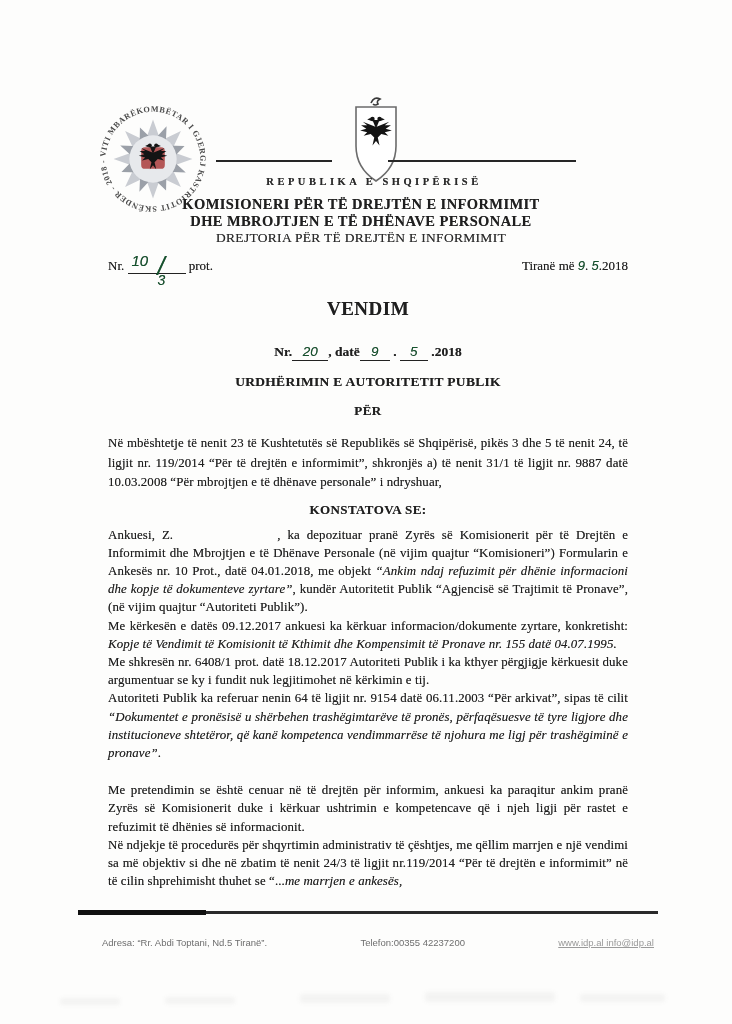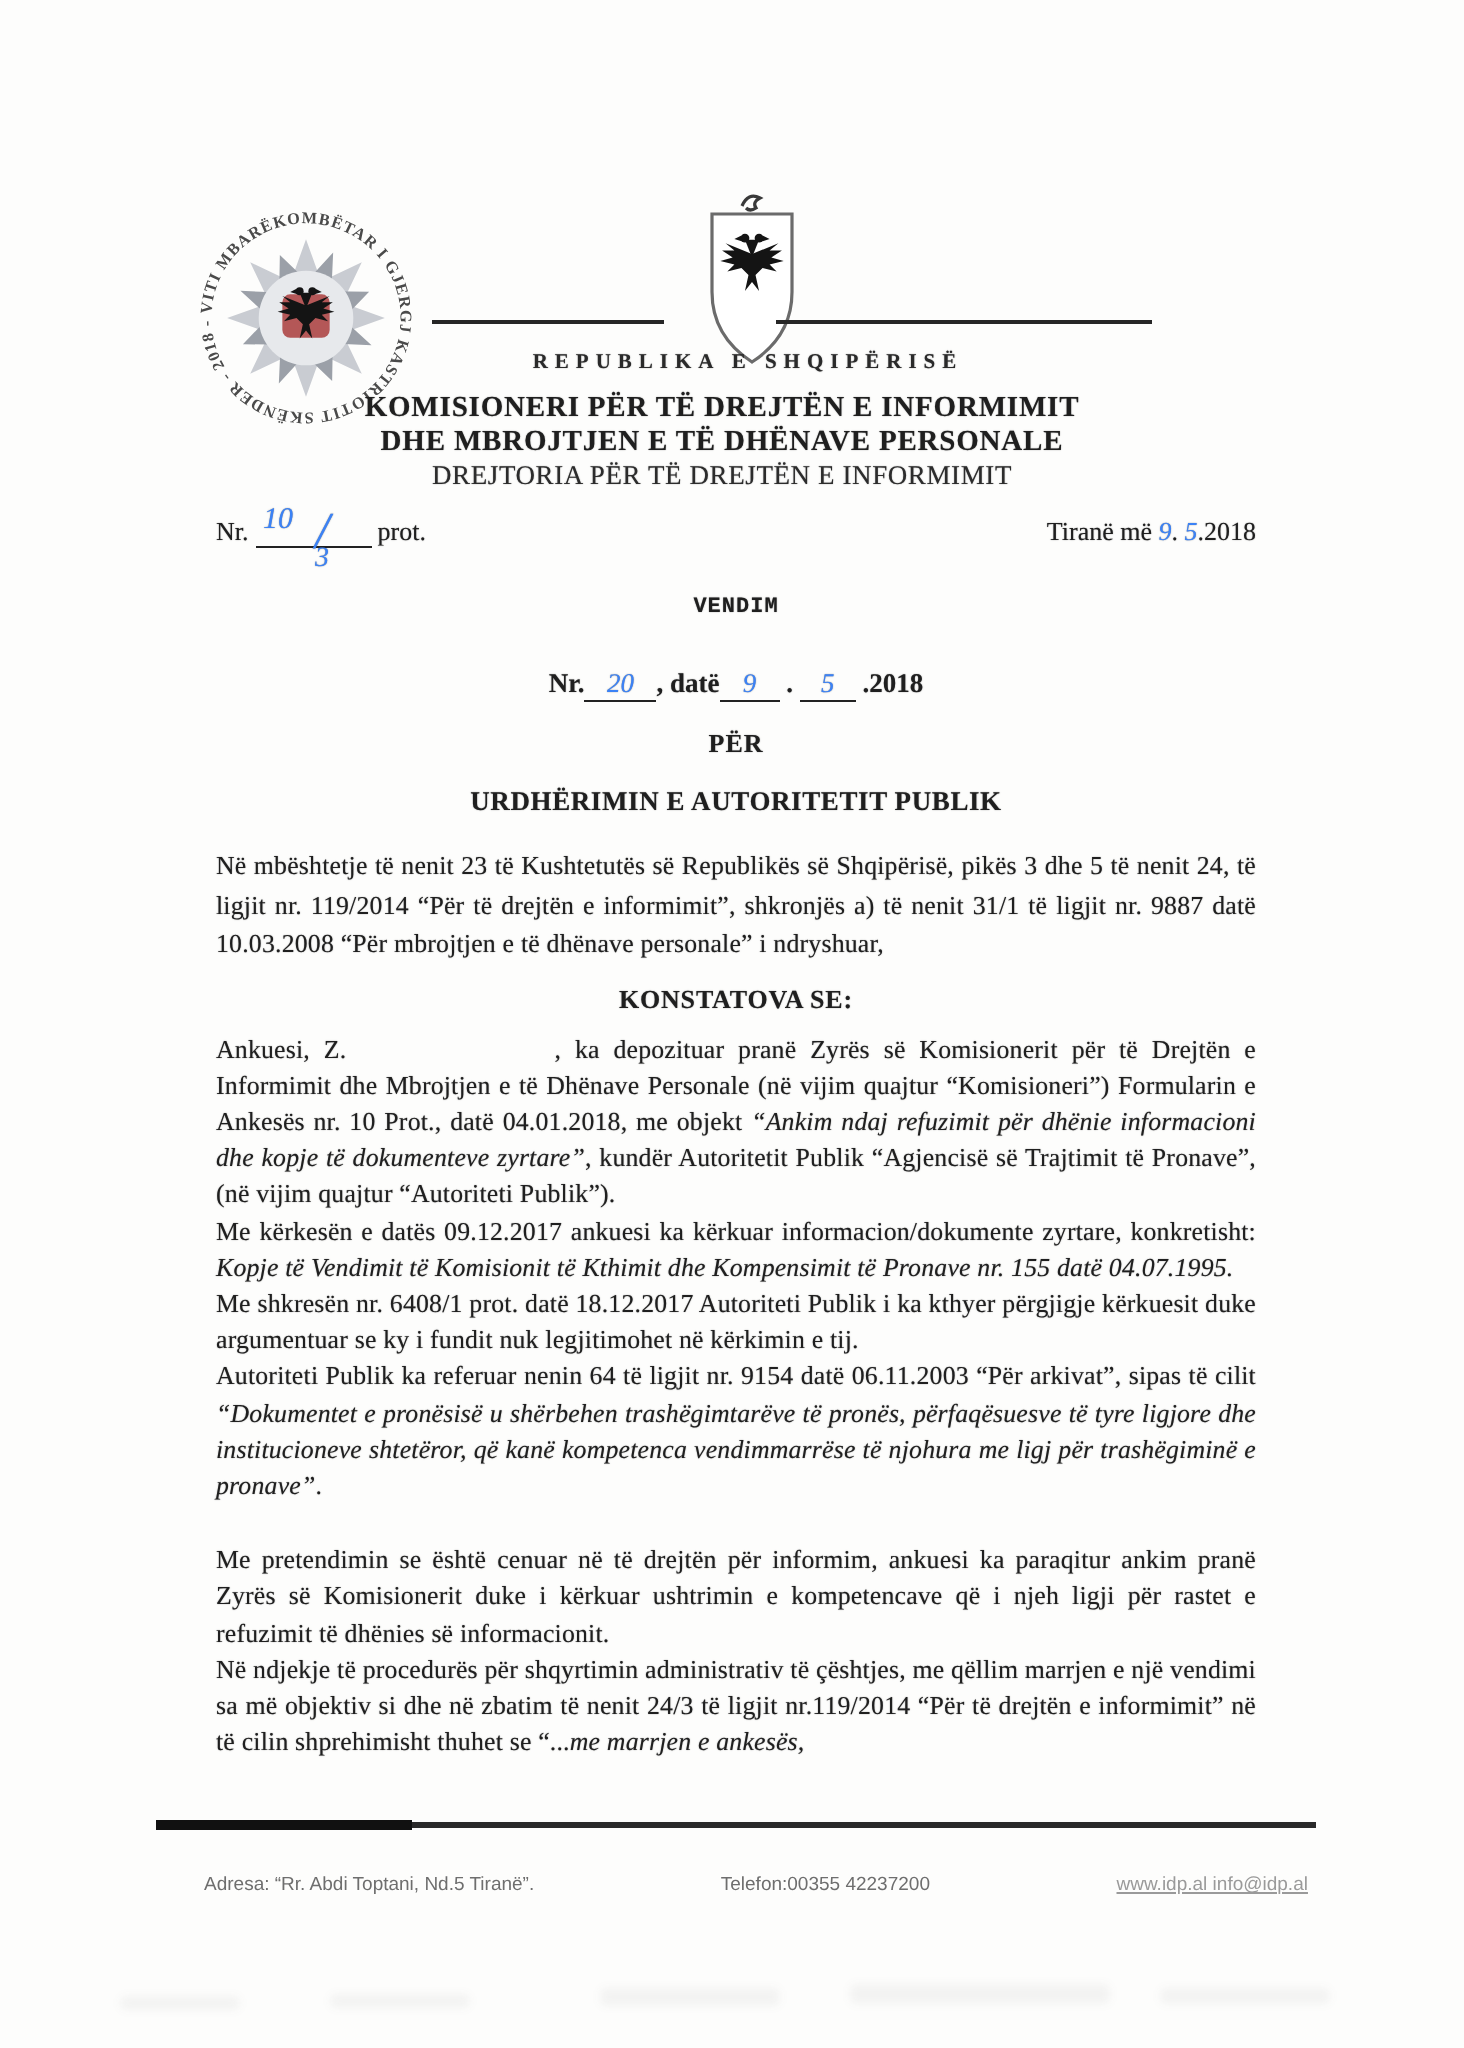--- a/index.html
+++ b/index.html
@@ -13,28 +13,28 @@
   #hline-right{left:388px;top:160px;width:188px;}
   #republika{position:absolute;left:0;top:176px;width:748px;text-align:center;
              font-size:10.5px;font-weight:bold;letter-spacing:3.5px;color:#2a2a2a;}
   #org1{position:absolute;left:0;top:196px;width:722px;text-align:center;font-size:14.5px;font-weight:bold;letter-spacing:.4px;}
   #org2{position:absolute;left:0;top:213px;width:722px;text-align:center;font-size:14.5px;font-weight:bold;letter-spacing:.4px;}
   #org3{position:absolute;left:0;top:230px;width:722px;text-align:center;font-size:13.5px;letter-spacing:.3px;color:#2c2c2c;}
   
   #doc{position:absolute;left:0;top:0;width:732px;padding:258px 104px 0 108px;box-sizing:border-box;}
   .scan{text-shadow:0 0 .6px rgba(20,20,20,.55);}
   .proto-row{display:flex;justify-content:space-between;font-size:13px;position:relative;height:24px;}
-  .hw{font-family:Liberation Serif, serif;font-style:italic;color:#3b82f6;font-weight:500;}
+  .hw{font-family:Liberation Sans, sans-serif;font-style:italic;color:#14532d;font-weight:500;}
   .blank{display:inline-block;border-bottom:1.3px solid #222;text-align:center;line-height:11px;margin-top:15px;}
   #nr-hand{position:relative;display:inline-block;width:58px;border-bottom:1.3px solid #222;height:15px;vertical-align:bottom;}
   #nr-hand .top{position:absolute;left:4px;top:-6px;font-size:15px;}
   #nr-hand .slash{position:absolute;left:30px;top:-7px;font-size:26px;font-weight:400;}
   #nr-hand .bottom{position:absolute;left:30px;top:14px;font-size:14px;}
   .center{text-align:center;}
-  #vendim{margin-top:16px;font-size:11px;font-weight:bold;letter-spacing:.5px;font-family:Liberation Mono, monospace;}
+  #vendim{margin-top:16px;font-size:19px;font-weight:bold;letter-spacing:.5px;}
   #nrdate{margin-top:11px;font-size:13.5px;font-weight:bold;}
   #nrdate .blank{height:14px;}
   #per{margin-top:13px;font-size:13px;font-weight:bold;letter-spacing:.5px;}
   #subject{margin-top:13px;font-size:13.5px;font-weight:bold;letter-spacing:.3px;}
   .body-p{font-size:12.9px;line-height:18.2px;text-align:justify;margin:0;letter-spacing:.1px;}
   #intro{margin-top:15px;line-height:19.5px;}
   #konstatova{margin-top:9px;font-size:13px;font-weight:bold;letter-spacing:.4px;}
   #p-ankuesi{margin-top:8px;}
   .redact-gap{display:inline-block;width:104px;}
   .it{font-style:italic;}
@@ -120,22 +120,22 @@
         <span class="hw">5</span><span>.2018</span>
       </span>
     </div>
 
     <div id="vendim" class="center scan">VENDIM</div>
 
     <div id="nrdate" class="center scan">
       <span>Nr.</span><span class="blank" style="width:36px;"><span class="hw">20</span></span><span>, datë</span><span class="blank" style="width:30px;"><span class="hw">9</span></span> <span>.</span> <span class="blank" style="width:28px;"><span class="hw">5</span></span> <span>.2018</span>
     </div>
 
+    <div id="subject" class="center scan">URDHËRIMIN E AUTORITETIT PUBLIK</div>
     <div id="per" class="center scan">PËR</div>
-    <div id="subject" class="center scan">URDHËRIMIN E AUTORITETIT PUBLIK</div>
 
     <p id="intro" class="body-p scan">Në mbështetje të nenit 23 të Kushtetutës së Republikës së Shqipërisë, pikës 3 dhe 5 të nenit 24, të ligjit nr. 119/2014 “Për të drejtën e informimit”, shkronjës a) të nenit 31/1 të ligjit nr. 9887 datë 10.03.2008 “Për mbrojtjen e të dhënave personale” i ndryshuar,</p>
 
     <div id="konstatova" class="center scan">KONSTATOVA SE:</div>
 
     <p id="p-ankuesi" class="body-p scan"><span>Ankuesi, Z.</span><span class="redact-gap"></span><span>, ka depozituar pranë Zyrës së Komisionerit për të Drejtën e Informimit dhe Mbrojtjen e të Dhënave Personale (në vijim quajtur “Komisioneri”) Formularin e Ankesës nr. 10 Prot., datë 04.01.2018, me objekt </span><span class="it">“Ankim ndaj refuzimit për dhënie informacioni dhe kopje të dokumenteve zyrtare”</span><span>, kundër Autoritetit Publik “Agjencisë së Trajtimit të Pronave”, (në vijim quajtur “Autoriteti Publik”).</span></p>
 
     <p class="body-p scan"><span>Me kërkesën e datës 09.12.2017 ankuesi ka kërkuar informacion/dokumente zyrtare, konkretisht: </span><span class="it">Kopje të Vendimit të Komisionit të Kthimit dhe Kompensimit të Pronave nr. 155 datë 04.07.1995.</span></p>
 
     <p class="body-p scan">Me shkresën nr. 6408/1 prot. datë 18.12.2017 Autoriteti Publik i ka kthyer përgjigje kërkuesit duke argumentuar se ky i fundit nuk legjitimohet në kërkimin e tij.</p>

